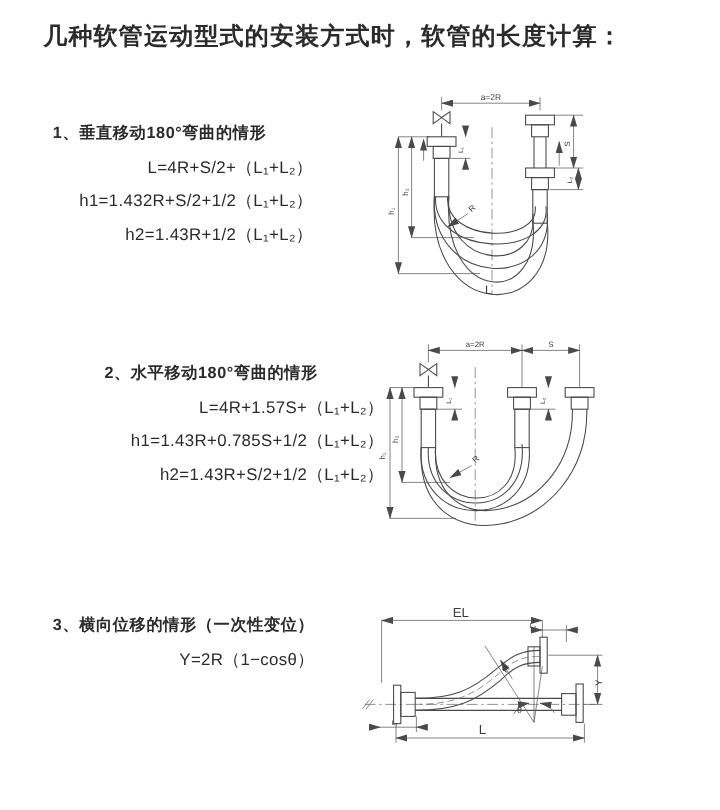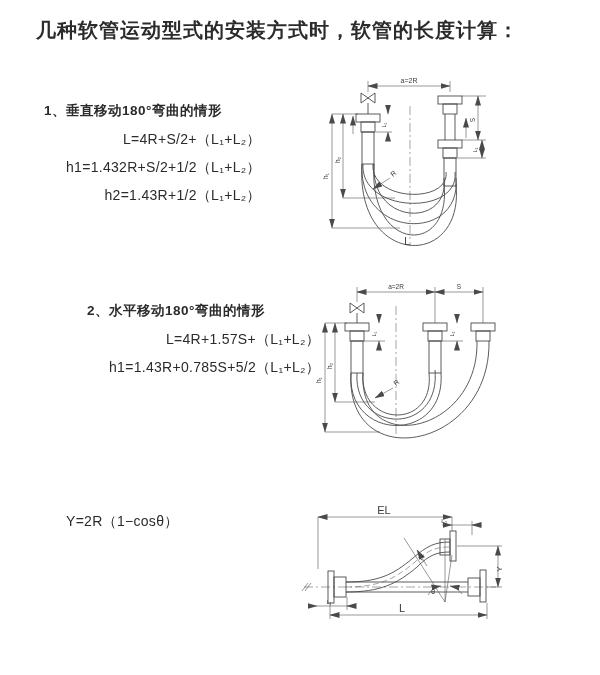--- a/index.html
+++ b/index.html
@@ -35,24 +35,26 @@
 <div class="sec" id="s1">
   <h3>1、垂直移动180°弯曲的情形</h3>
   <p class="formula">L=4R+S/2+（L₁+L₂）</p>
   <p class="formula">h1=1.432R+S/2+1/2（L₁+L₂）</p>
   <p class="formula">h2=1.43R+1/2（L₁+L₂）</p>
 </div>
 
 <div class="sec" id="s2">
   <h3>2、水平移动180°弯曲的情形</h3>
   <p class="formula">L=4R+1.57S+（L₁+L₂）</p>
-  <p class="formula">h1=1.43R+0.785S+5/2（L₁+L₂）</p>
+  <p class="formula">h1=1.43R+0.785S+1/2（L₁+L₂）</p>
+  <p class="formula">h2=1.43R+S/2+1/2（L₁+L₂）</p>
 </div>
 
 <div class="sec" id="s3">
+  <h3>3、横向位移的情形（一次性变位）</h3>
   <p class="formula">Y=2R（1−cosθ）</p>
 </div>
 
 <svg class="diag" id="d1" width="300" height="195" viewBox="0 0 300 195">
   <defs>
     <marker id="a1" viewBox="0 0 10 6" refX="9.5" refY="3" markerWidth="10" markerHeight="6" orient="auto-start-reverse" markerUnits="userSpaceOnUse">
       <path d="M0 0 L10 3 L0 6 Z" fill="#4a4a4a"></path>
     </marker>
     <pattern id="ht1" width="3.5" height="3.5" patternUnits="userSpaceOnUse">
       <path d="M0 3.5 L3.5 0 M0 0 L3.5 3.5" stroke="#6a6a6a" stroke-width="0.5"></path>

